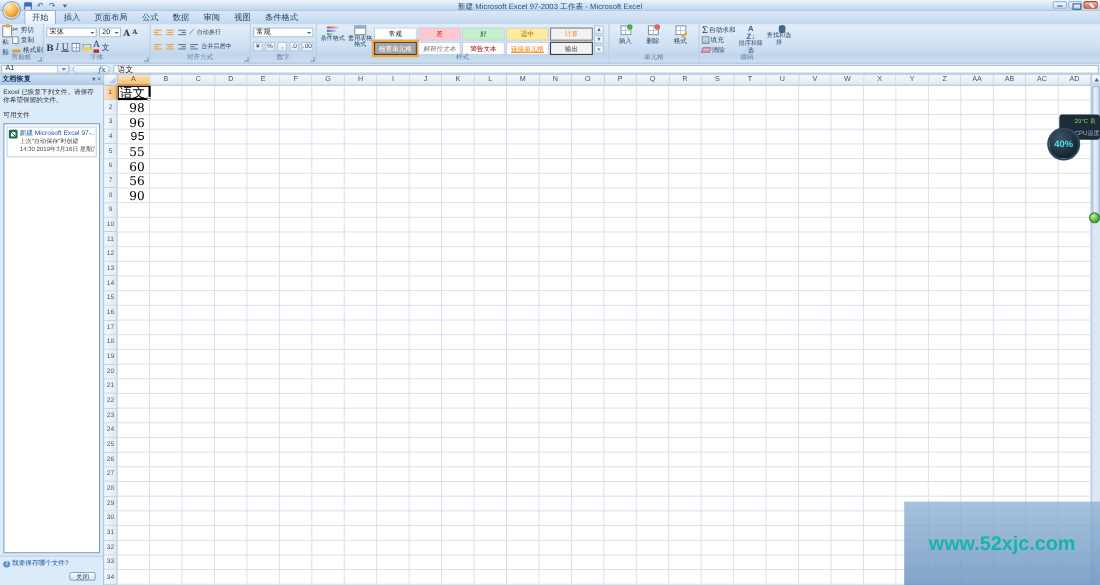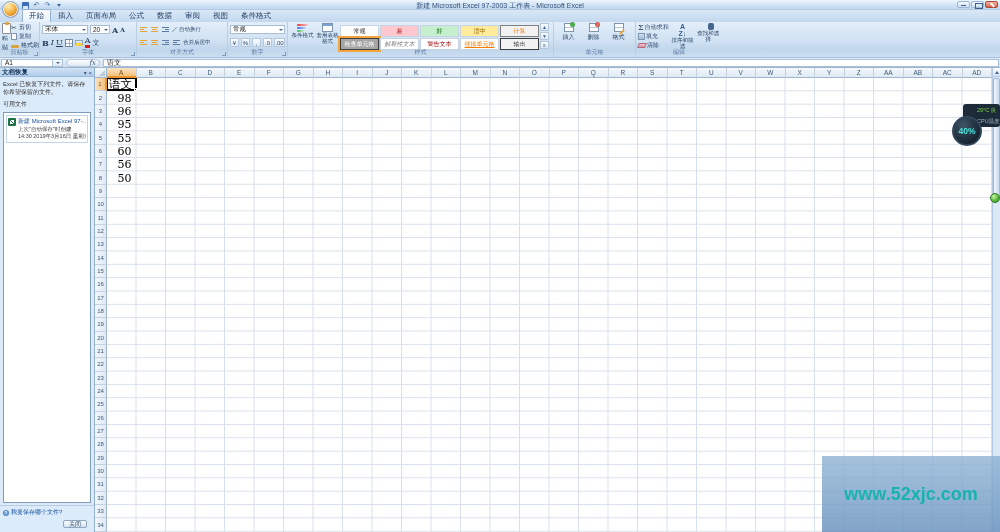--- a/index.html
+++ b/index.html
@@ -577,25 +577,25 @@
         <div class="rh">30</div>
         <div class="rh">31</div>
         <div class="rh">32</div>
         <div class="rh">33</div>
         <div class="rh">34</div>
       </div>
     <div id="cellsarea">
         <div class="cellval txt" style="left: 0px; top: 0px;">语文</div>
         <div class="cellval num" style="left: 0px; top: 13.353px;">98</div>
         <div class="cellval num" style="left: 0px; top: 26.706px;">96</div>
-        <div class="cellval num" style="left: 0px; top: 40.059px;">95</div>
+        <div class="cellval num" style="left: 0px; top: 40.059px; font-family: Liberation Mono, monospace;">95</div>
         <div class="cellval num" style="left: 0px; top: 53.412px;">55</div>
         <div class="cellval num" style="left: 0px; top: 66.765px;">60</div>
         <div class="cellval num" style="left: 0px; top: 80.118px;">56</div>
-        <div class="cellval num" style="left: 0px; top: 93.471px;">50</div>
+        <div class="cellval num" style="left: 0px; top: 93.471px;">90</div>
         <div id="selbox" style="left: -1px; top: -1px; width: 30.5px; height: 14.353px;"></div>
         <div id="fillhandle" style="left: 26.5px; top: 10.353px;"></div>
       </div>
   </div>
 </div>
 
 <div id="vscroll">
   <div class="varrow">
       <i></i>
     </div>

